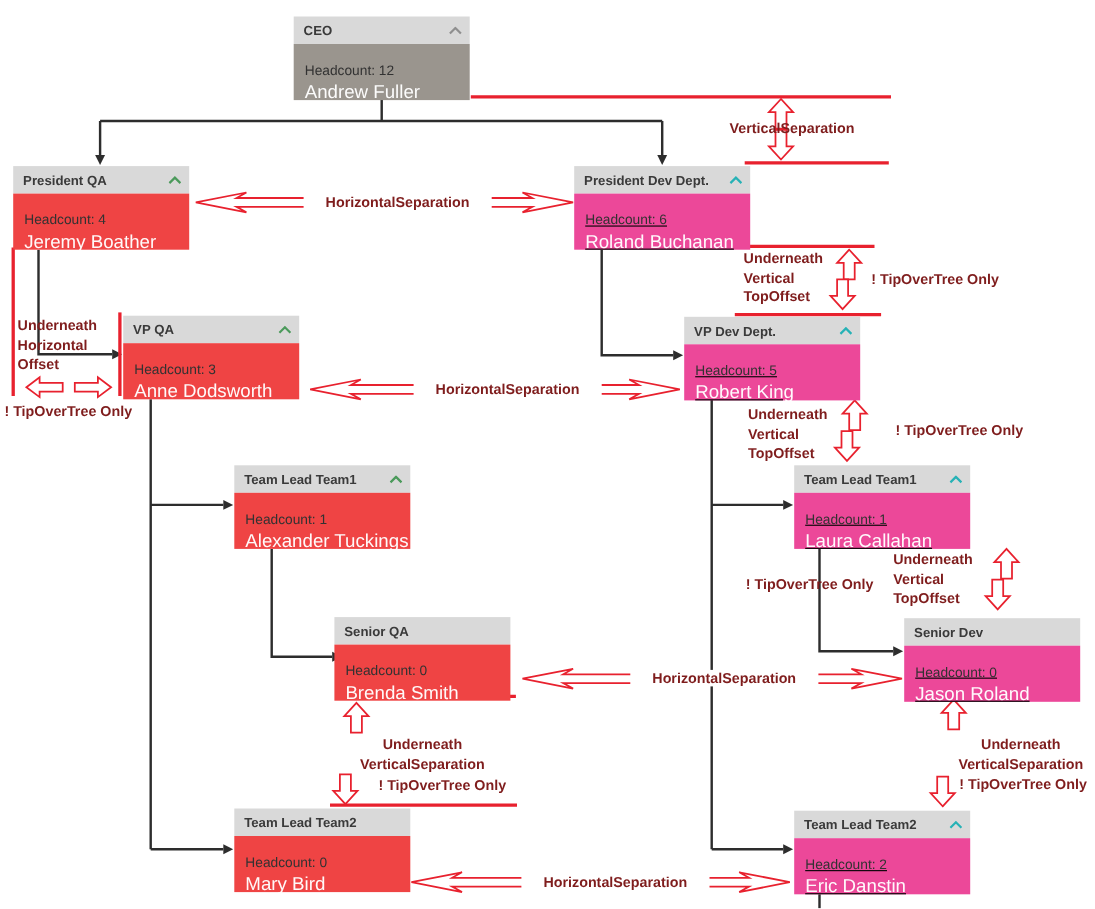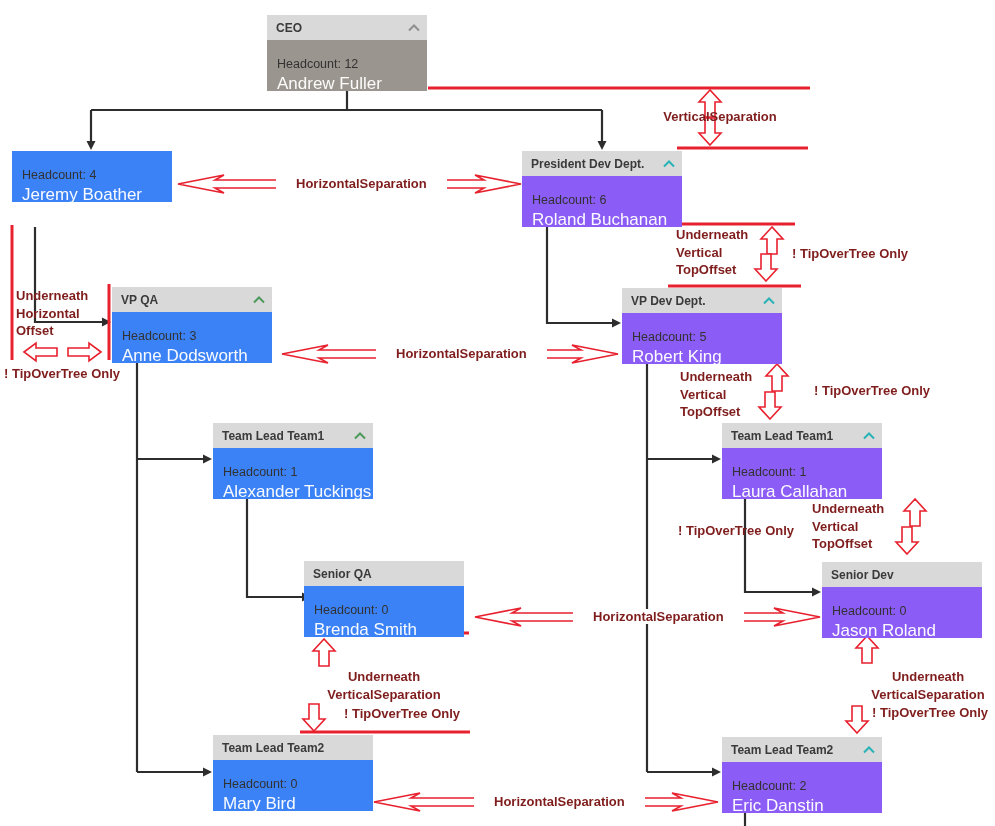--- a/index.html
+++ b/index.html
@@ -10,22 +10,22 @@
   
   .node{position:absolute;width:160px;}
   .node-header{height:25px;background:#d9d9d9;display:flex;align-items:center;
                padding:0 7px 0 9px;box-sizing:border-box;}
   .node-title{font-size:12px;font-weight:bold;color:#3a3a3a;white-space:nowrap;}
   .chevron{margin-left:auto;display:flex;align-items:center;}
   .node-body{height:51px;padding:17px 10px 0;box-sizing:border-box;}
   .headcount{font-size:12.5px;color:#323232;}
   .name{font-size:17px;color:rgba(255,255,255,.97);margin-top:3px;white-space:nowrap;}
   .theme-gray  .node-body{background:#9a958e;}
-  .theme-green .node-body{background:#3b82f6;}
-  .theme-teal  .node-body{background:#8b5cf6;}
+  .theme-green .node-body{background:#ef4444;}
+  .theme-teal  .node-body{background:#ec4899;text-decoration:underline;}
   .theme-gray  .chevron{color:#8f8f8f;}
   .theme-green .chevron{color:#4b9a5b;}
   .theme-teal  .chevron{color:#27b2b6;}
 
   
   .ann{position:absolute;color:#7f1d1d;font-weight:bold;font-size:13px;line-height:17.5px;
        white-space:nowrap;}
   .ann.center{text-align:center;}
   .ann .ln{display:block;}
   .hs-label{background:#fff;padding:0 20px;}
@@ -122,20 +122,28 @@
           </svg>
       </span>
     </div>
     <div class="node-body">
       <div class="headcount">Headcount: 12</div>
       <div class="name">Andrew Fuller</div>
     </div>
   </div>
 
   <div class="node theme-green" style="left:12px;top:151px;">
+    <div class="node-header">
+      <span class="node-title">President QA</span>
+      <span class="chevron">
+        <svg width="12" height="8">
+            <polyline points="1,6.5 6,1.5 11,6.5" fill="none" stroke="currentColor" stroke-width="2"></polyline>
+          </svg>
+      </span>
+    </div>
     <div class="node-body">
       <div class="headcount">Headcount: 4</div>
       <div class="name">Jeremy Boather</div>
     </div>
   </div>
 
   <div class="node theme-teal" style="left:522px;top:151px;">
     <div class="node-header">
       <span class="node-title">President Dev Dept.</span>
       <span class="chevron">

